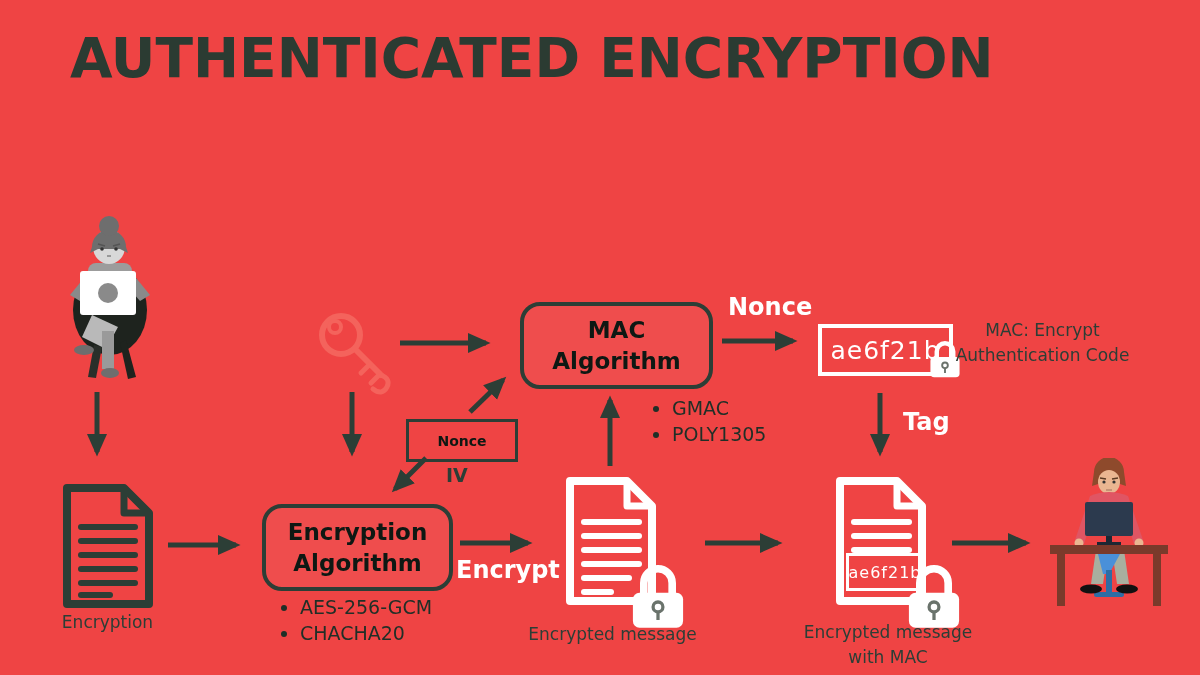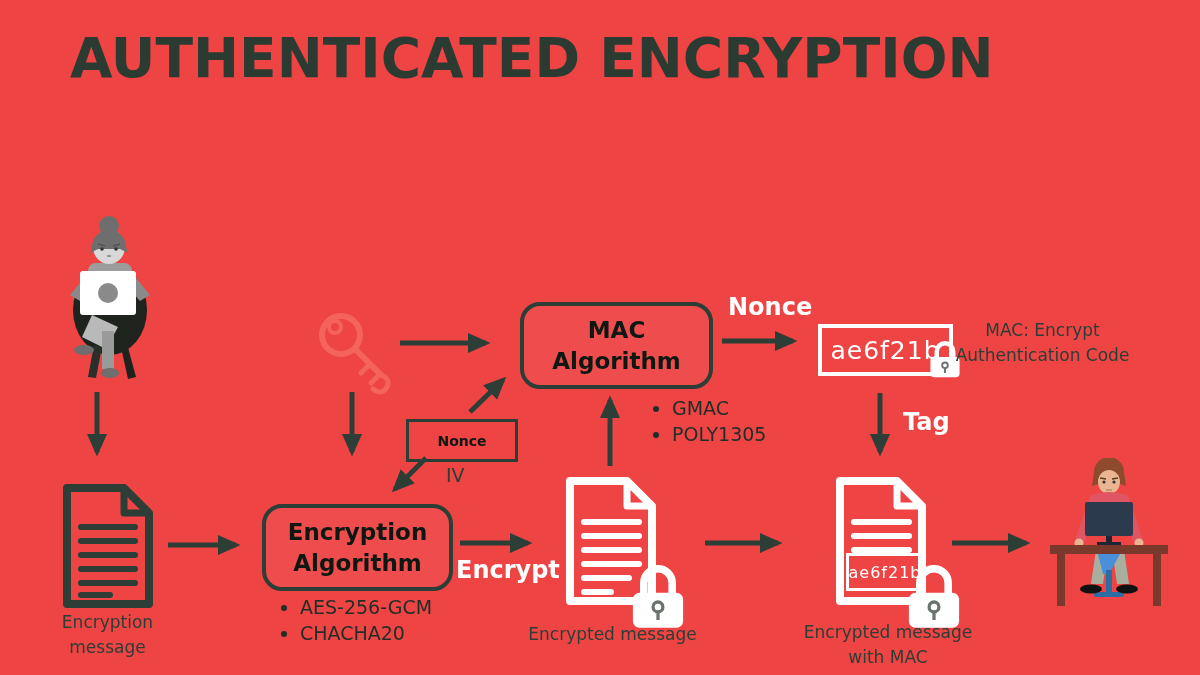--- a/index.html
+++ b/index.html
@@ -104,38 +104,37 @@
       <line x1="21" y1="44" x2="75" y2="44"></line>
       <line x1="21" y1="58" x2="75" y2="58"></line>
       <line x1="21" y1="72" x2="75" y2="72"></line>
       <line x1="21" y1="86" x2="75" y2="86"></line>
       <line x1="21" y1="100" x2="75" y2="100"></line>
       <line x1="21" y1="112" x2="50" y2="112"></line>
     </g>
   </svg>
   <div class="abs small-label" style="left:35px;top:610px;width:145px">
     <div>Encryption</div>
-    <div>message</div>
   </div>
 
   <svg class="abs" style="left:314px;top:308px" width="84" height="90" viewBox="0 0 84 90">
     <g stroke="#F4635C" fill="none" stroke-linecap="round">
       <circle cx="27" cy="27" r="19" stroke-width="6"></circle>
       <circle cx="21" cy="19" r="6" stroke-width="4"></circle>
       <path d="M41,41 L67,67" stroke-width="6"></path>
       <path d="M56,56 L47,65" stroke-width="5"></path>
       <path d="M66,66 L57,75" stroke-width="5"></path>
       <path d="M67,67 q10,4 6,12 q-5,9 -14,2" stroke-width="5"></path>
     </g>
   </svg>
 
   <div class="abs nonce-box" style="left:406px;top:419px;width:106px;height:37px">
     <span>Nonce</span>
   </div>
-  <div class="abs" style="left:446px;top:464px;font-size:19px;color:#2C3E36;font-weight:400">IV</div>
+  <div class="abs" style="left:446px;top:464px;font-size:19px;color:#2C3E36;font-weight:700">IV</div>
 
   <div class="abs algo-box" style="left:262px;top:504px;width:183px;height:79px">
     <span>Encryption</span>
     <span>Algorithm</span>
   </div>
   <ul class="abs bullets" style="left:276px;top:592px">
     <li>AES-256-GCM</li>
     <li>CHACHA20</li>
   </ul>
   <div class="abs white-label" style="left:456px;top:556px">Encrypt</div>

